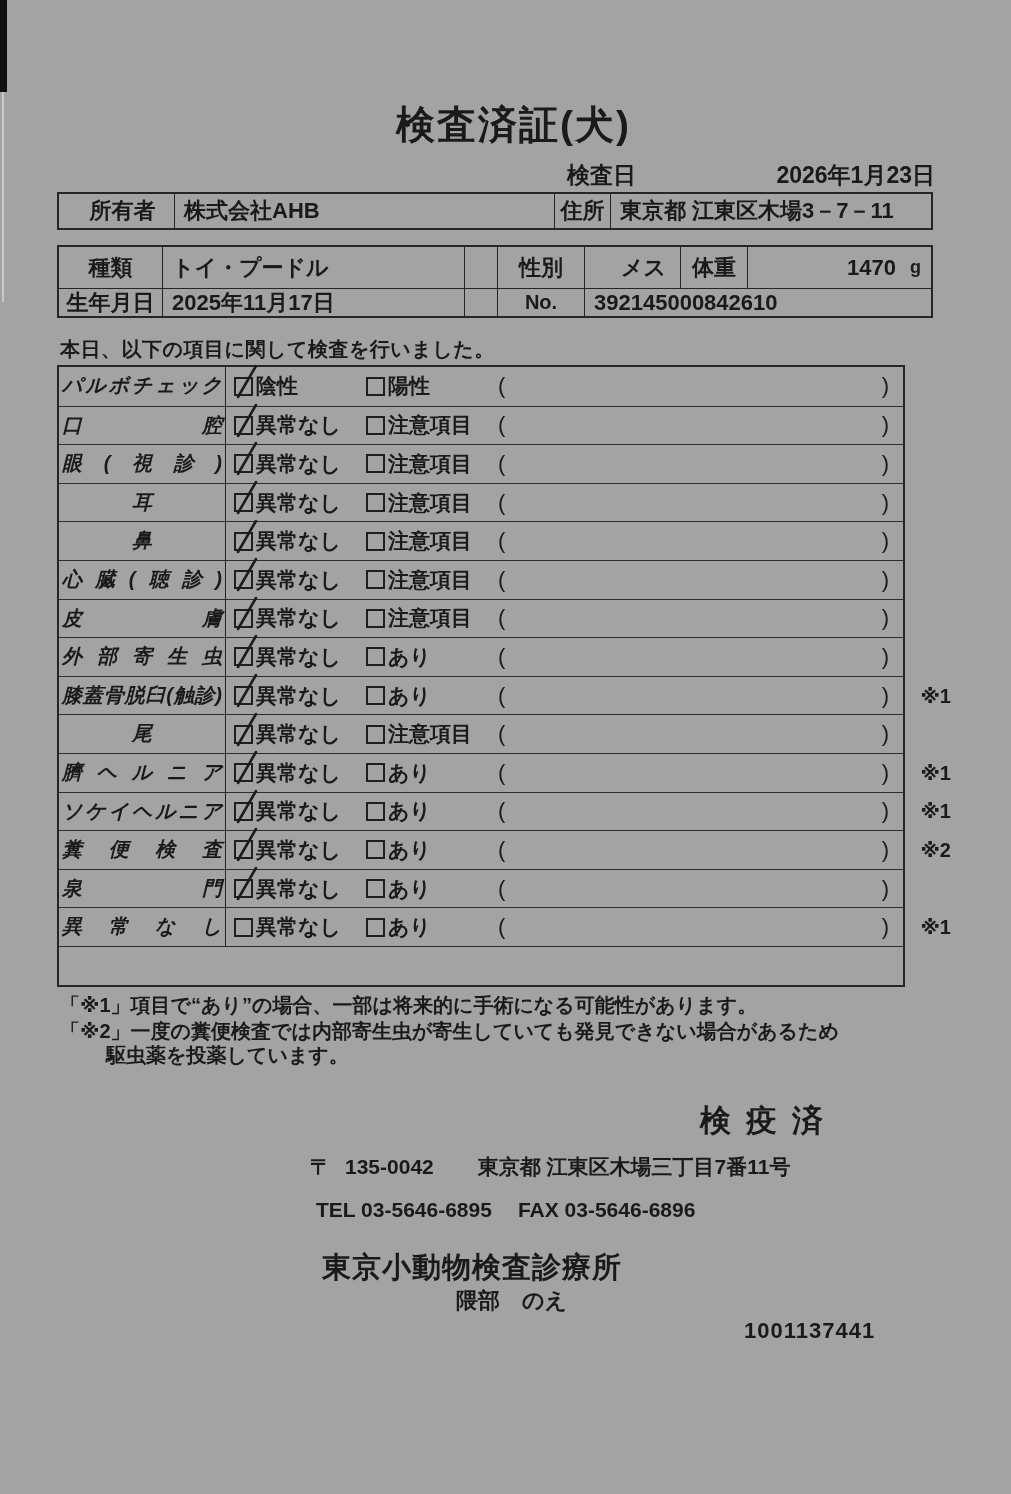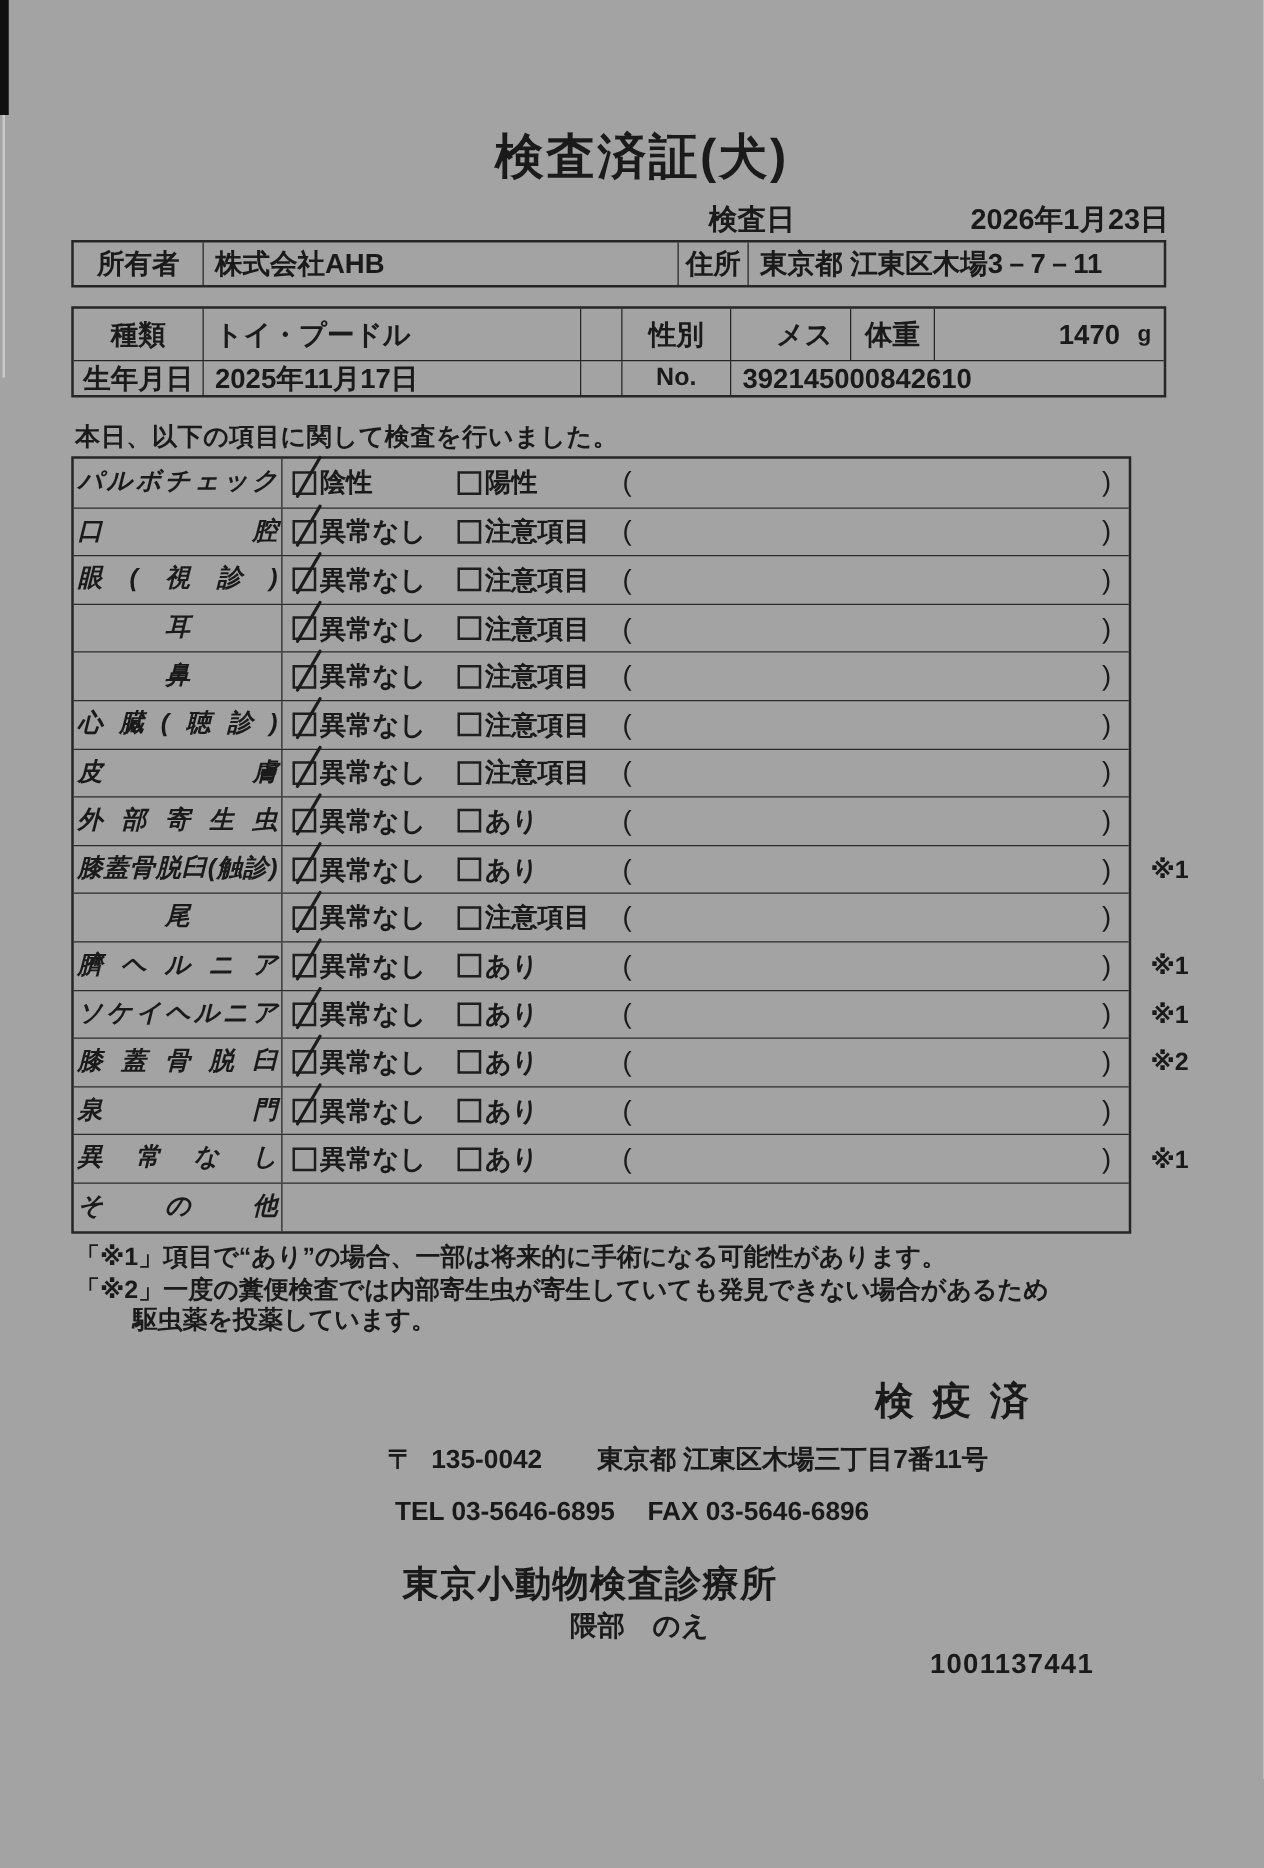--- a/index.html
+++ b/index.html
@@ -92,21 +92,21 @@
   <div class="scan-bar-faint"></div>
 
   <div class="title">検査済証(犬)</div>
 
   <div class="date-line">
     <span class="date-label">検査日</span>
     <span class="date-value">2026年1月23日</span>
   </div>
 
   <div class="hdr-table" style="top:192px;width:876px;">
-    <div class="hdr-row" style="height:34px;">
+    <div class="hdr-row" style="height:34px;margin-left:12px;">
       <div class="hdr-cell lab" style="width:103px;">所有者</div>
       <div class="hdr-cell val" style="width:380px;">株式会社AHB</div>
       <div class="hdr-cell lab" style="width:56px;">住所</div>
       <div class="hdr-cell val" style="flex:1;">東京都 江東区木場3－7－11</div>
     </div>
   </div>
 
   <div class="hdr-table" style="top:245px;width:876px;">
     <div class="hdr-row" style="height:41px;">
       <div class="hdr-cell lab" style="width:103px;">種類</div>
@@ -357,21 +357,21 @@
           <span class="opt opt2">
             <span class="cb"></span>
             <span class="opt-label">あり</span>
           </span>
           <span class="paren-open">(</span>
           <span class="paren-close">)</span>
         </div>
         <span class="row-note">※1</span>
       </div>
       <div class="exam-row">
-        <div class="exam-label">膝蓋骨脱臼</div>
+        <div class="exam-label">糞便検査</div>
         <div class="exam-content">
           <span class="opt opt1">
             <span class="cb">
               <svg viewBox="0 0 30 38">
                 <path d="M 6 34 L 24 3" stroke="#1c1c1c" stroke-width="2.6" stroke-linecap="round" fill="none"></path>
               </svg>
             </span>
             <span class="opt-label">異常なし</span>
           </span>
           <span class="opt opt2">
@@ -412,21 +412,20 @@
           <span class="opt opt2">
             <span class="cb"></span>
             <span class="opt-label">あり</span>
           </span>
           <span class="paren-open">(</span>
           <span class="paren-close">)</span>
         </div>
         <span class="row-note">※1</span>
       </div>
       <div class="exam-row">
-        <div class="exam-label">その他</div>
         <div class="exam-content"></div>
       </div>
     </div>
 
   <div class="note-line" style="left:60px;top:992px;">「※1」項目で“あり”の場合、一部は将来的に手術になる可能性があります。</div>
   <div class="note-line" style="left:60px;top:1018px;">「※2」一度の糞便検査では内部寄生虫が寄生していても発見できない場合があるため</div>
   <div class="note-line" style="left:106px;top:1042px;">駆虫薬を投薬しています。</div>
 
 
   <div class="stamp">検疫済</div>

